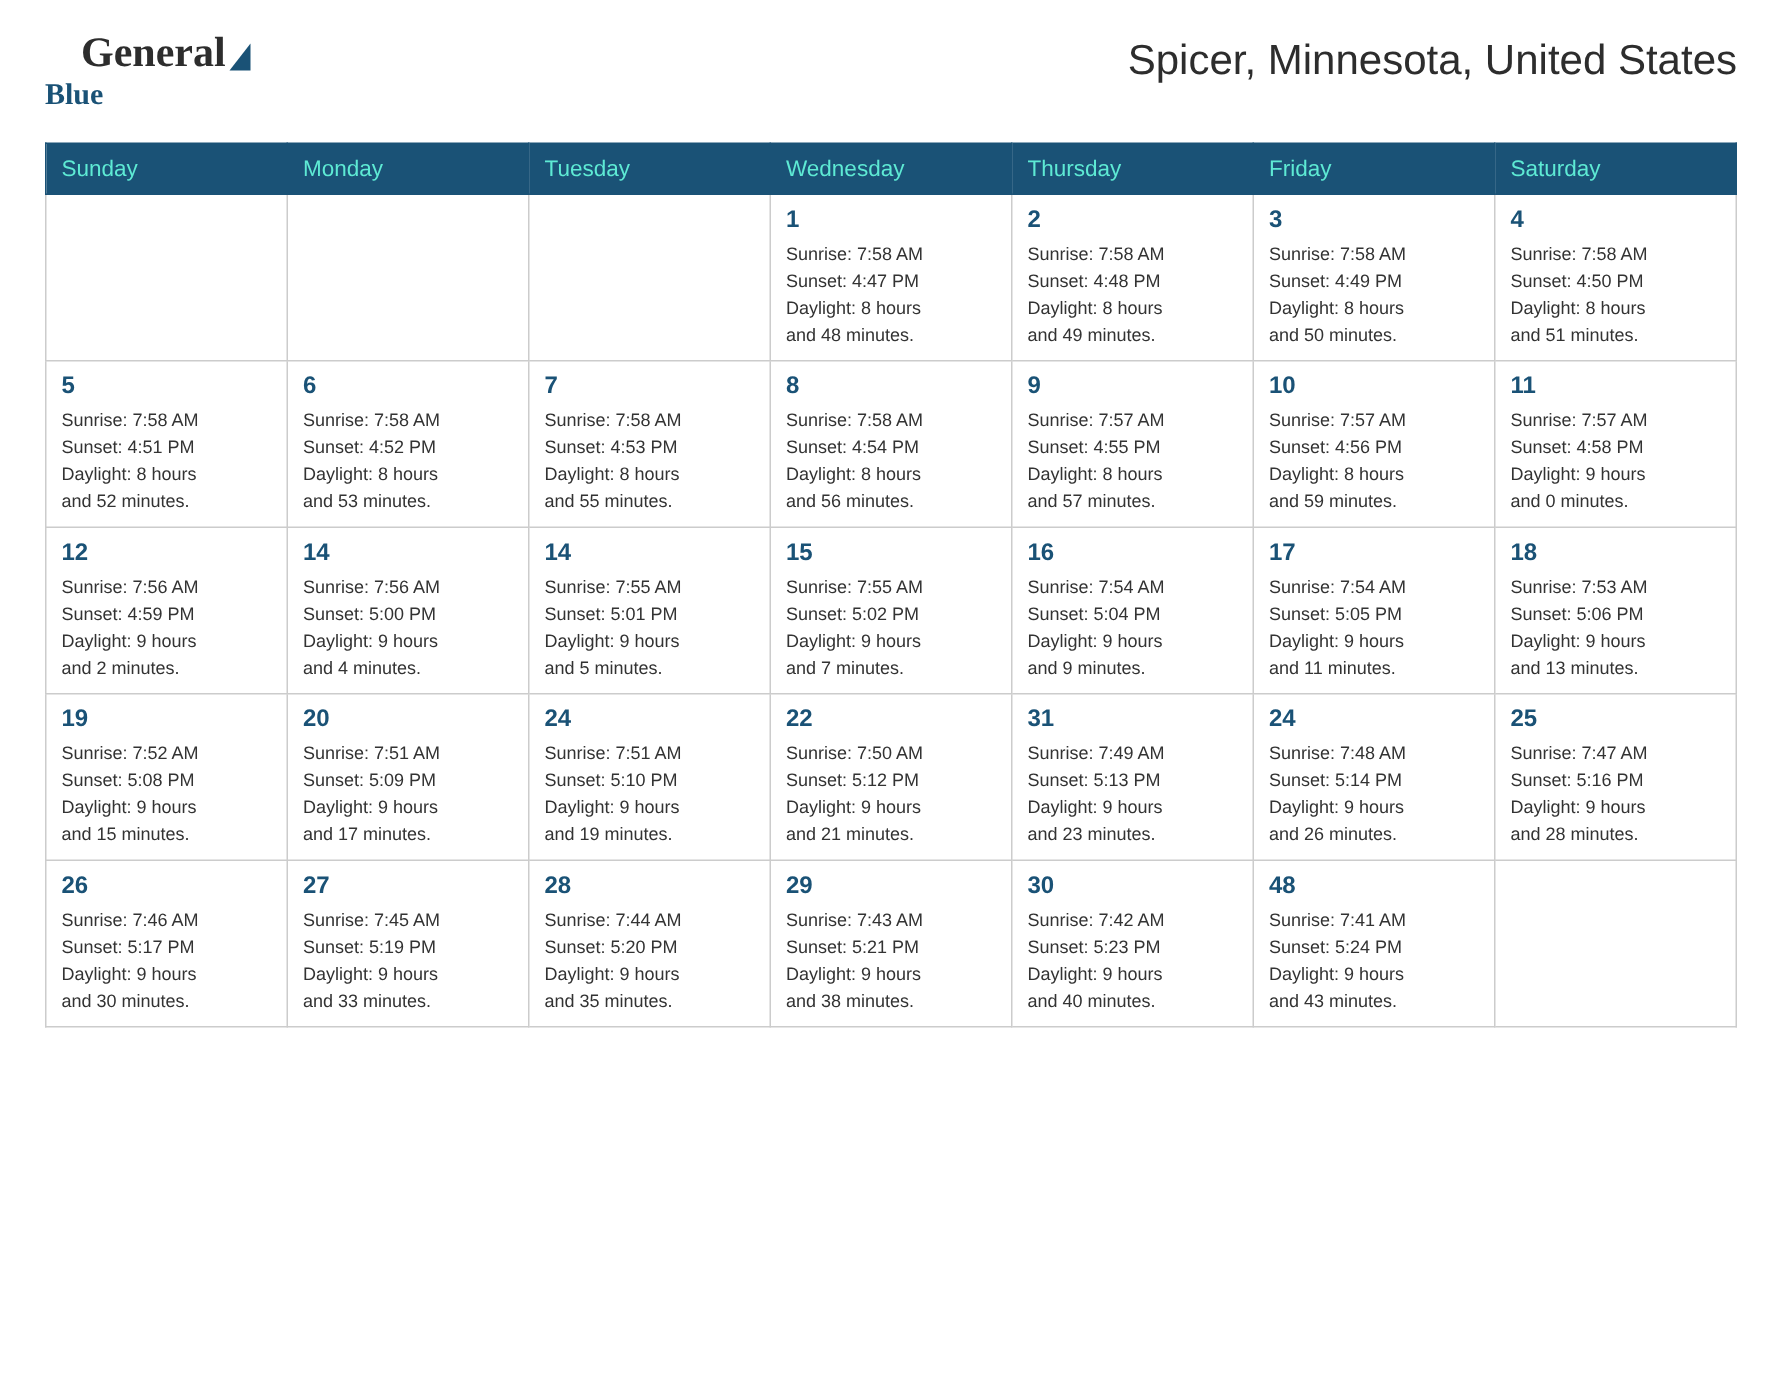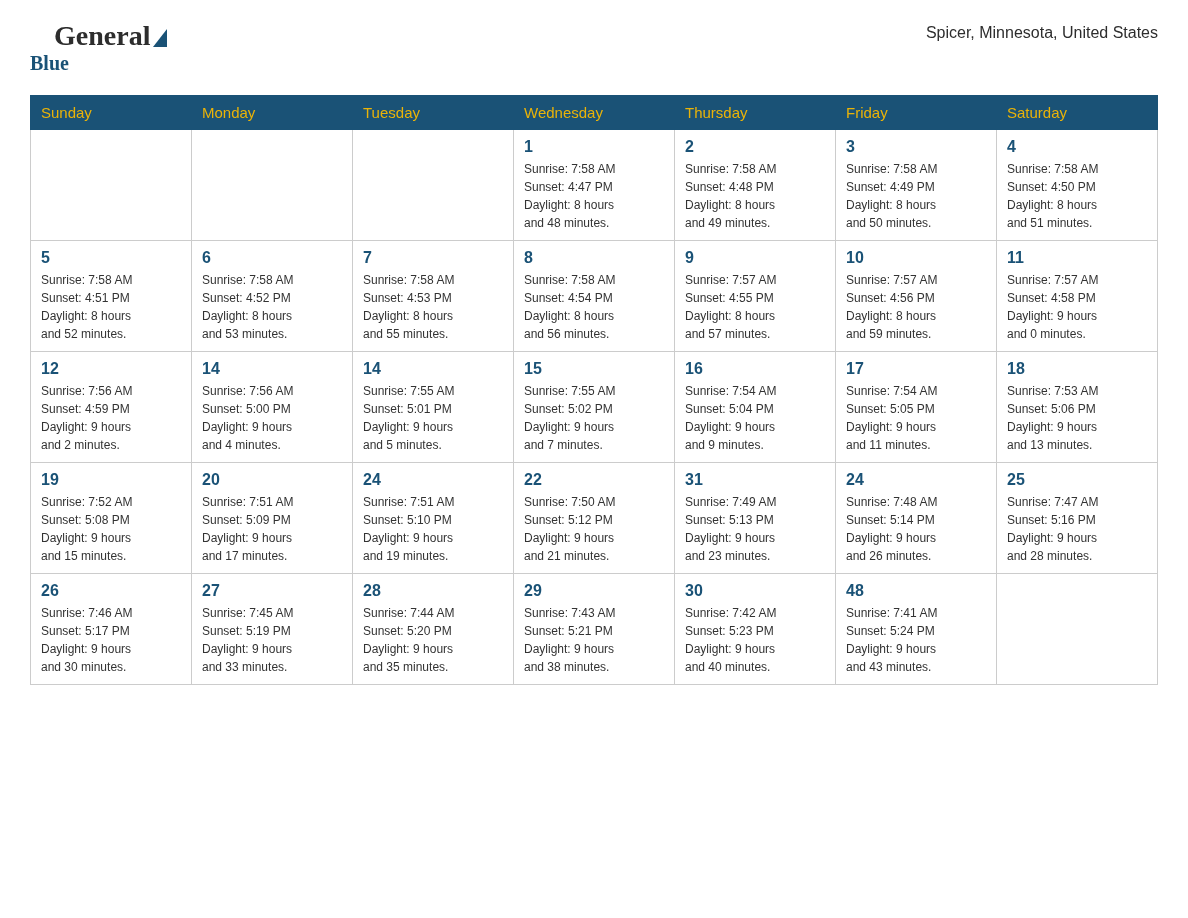--- a/index.html
+++ b/index.html
@@ -49,32 +49,32 @@
     .title-section {
       text-align: right;
     }
     .calendar-title {
       font-size: 52px;
       font-weight: bold;
       color: #2d2d2d;
       font-family: Georgia, serif;
     }
     .calendar-subtitle {
-      font-size: 16px;
+      font-size: 28px;
       color: #2d2d2d;
       margin-top: 4px;
     }
     .calendar-table {
       width: 100%;
       border-collapse: collapse;
       border: 1px solid #cccccc;
     }
     .calendar-table th {
       background-color: #1a5276;
-      color: #eab308;
+      color: #5eead4;
       font-size: 15px;
       font-weight: normal;
       padding: 8px 10px;
       text-align: left;
       border: 1px solid #1a5276;
     }
     .calendar-table td {
       vertical-align: top;
       padding: 8px 10px;
       border: 1px solid #cccccc;

